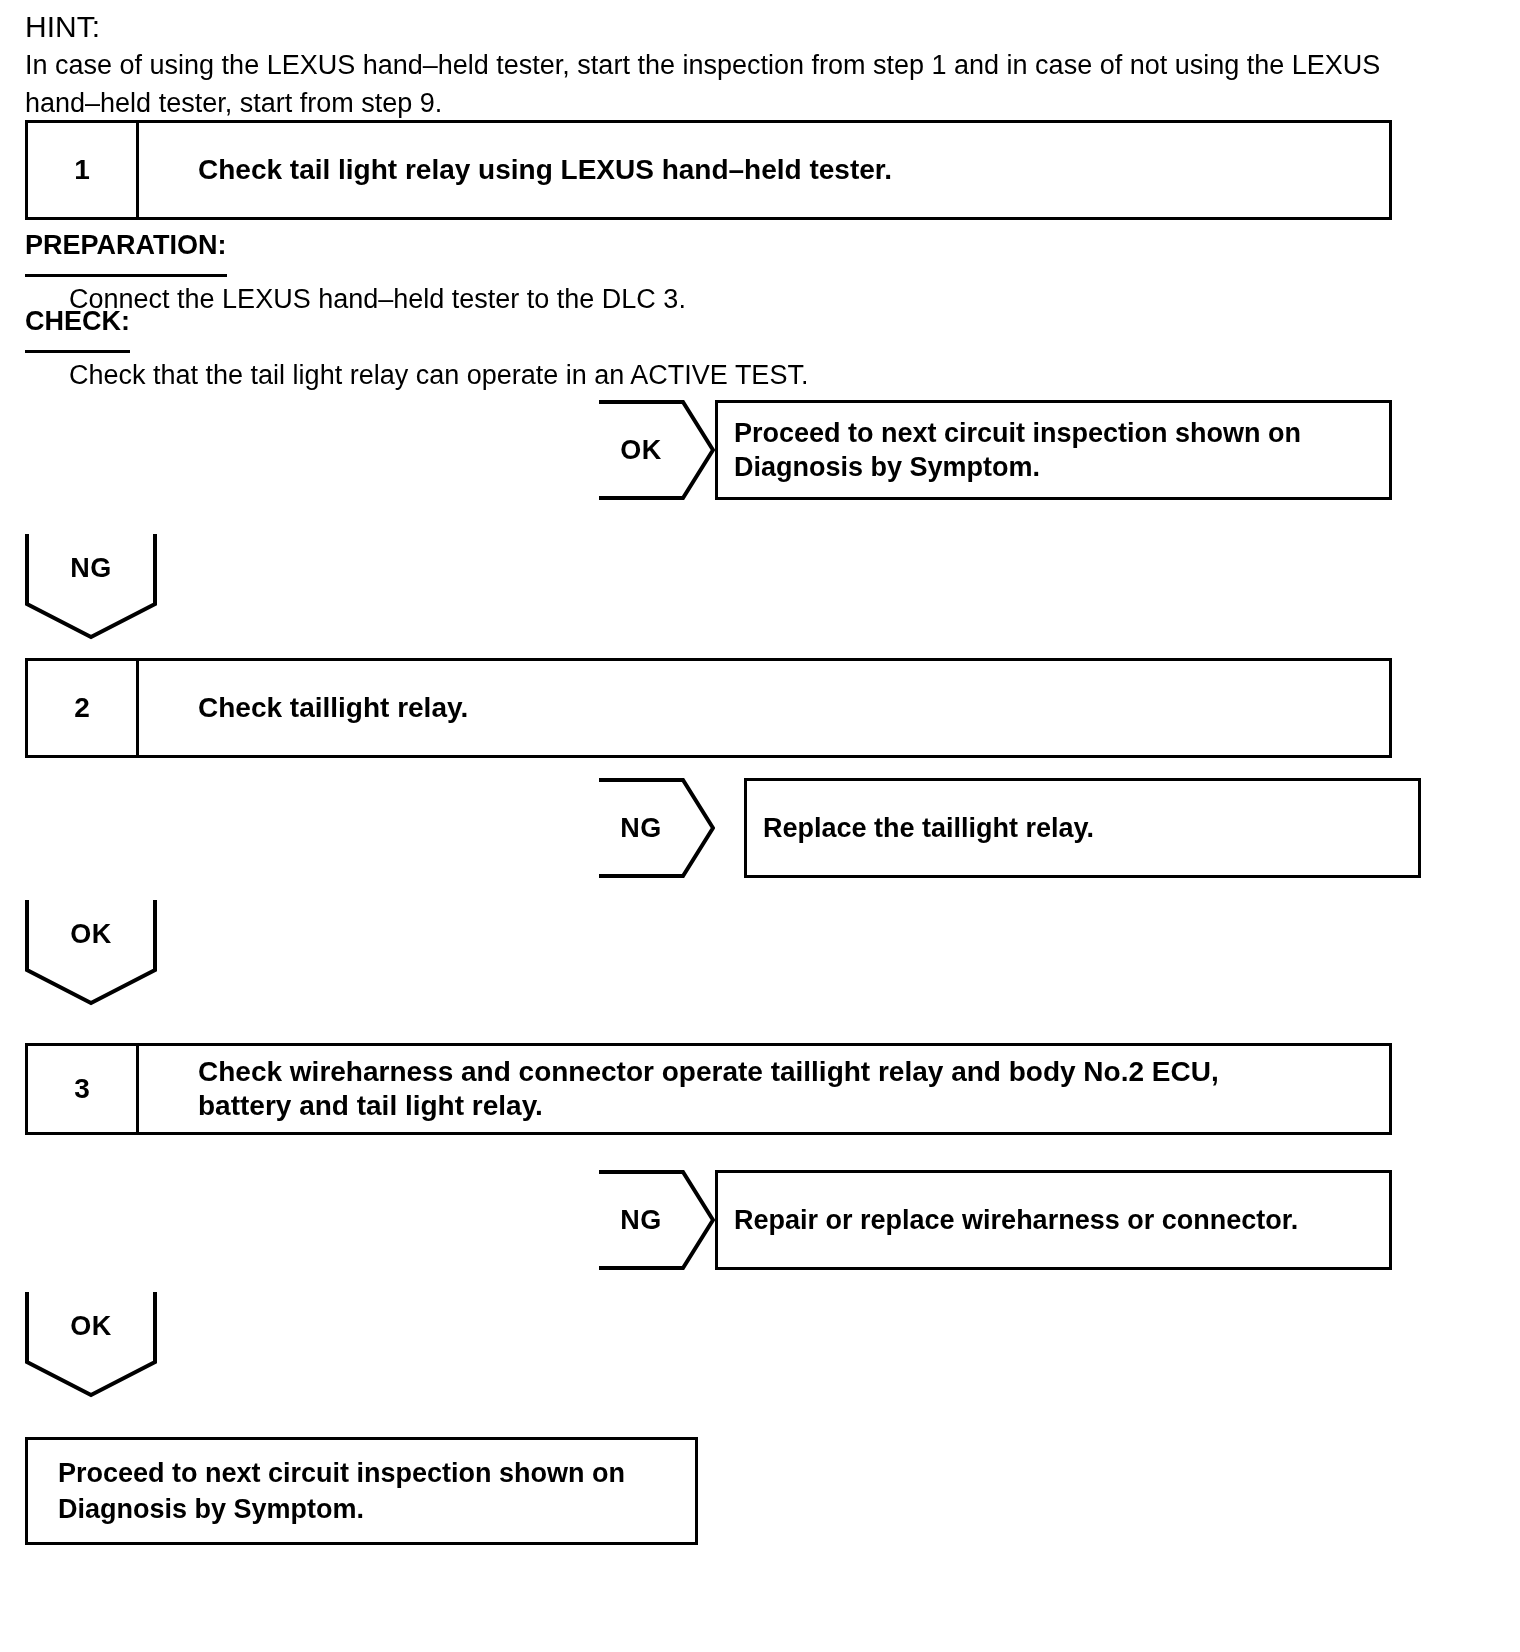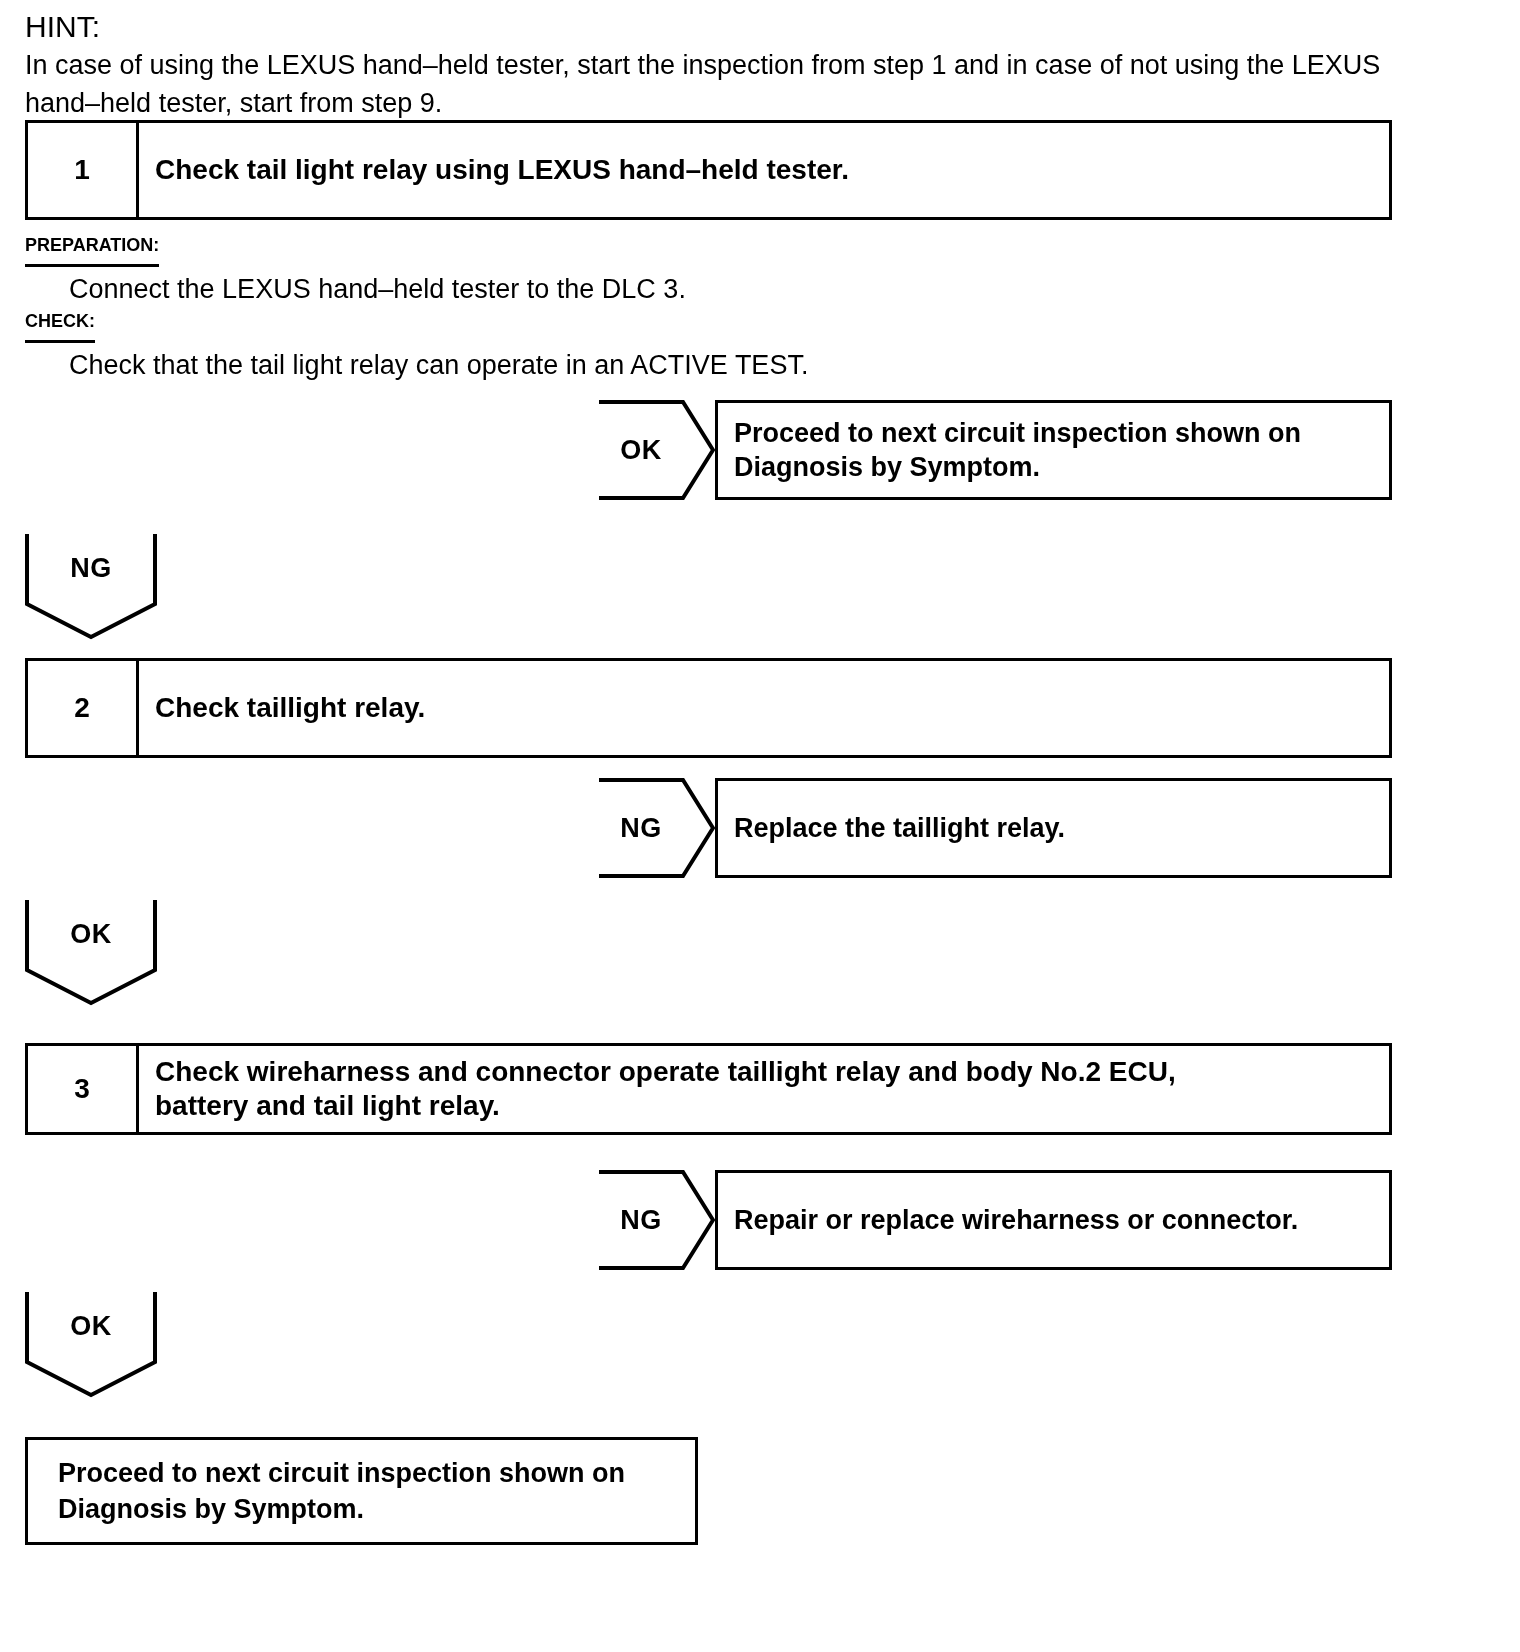--- a/index.html
+++ b/index.html
@@ -63,35 +63,35 @@
   .step-text {
     flex: 1 1 auto;
     display: flex;
     align-items: center;
     padding-left: 16px;
     padding-right: 10px;
     font-size: 28px;
     font-weight: bold;
     line-height: 34px;
   }
-  .step-text span { display: block; }
+  .step-text span { display: block; margin-left: 43px; }
 
   
   .sec-block {
     position: absolute;
     left: 25px;
     width: 1000px;
   }
   .sec-head {
-    font-size: 18px;
+    font-size: 27px;
     font-weight: bold;
     line-height: 34px;
     display: inline-block;
     border-bottom: 3px solid #000;
-    padding-bottom: 2px;
+    padding-bottom: 12px;
   }
   .sec-body {
     font-size: 27px;
     font-weight: normal;
     line-height: 36px;
     margin-top: 4px;
     margin-left: 44px;
   }
 
   
@@ -228,21 +228,21 @@
     </div>
   </div>
 
   <div class="judge-right" style="left:597px; top:778px;">
     <svg width="118" height="100" viewBox="0 0 118 100">
       <path d="M 2 2 L 86 2 L 116 50 L 86 98 L 2 98" fill="none" stroke="#000" stroke-width="4" stroke-linejoin="miter"></path>
     </svg>
     <div class="jlabel">NG</div>
   </div>
 
-  <div class="result-box" style="left:715px; top:778px; width:677px; height:100px;">
+  <div class="result-box" style="left:744px; top:778px; width:677px; height:100px;">
     <div class="nojust">Replace the taillight relay.</div>
   </div>
 
   <div class="judge-down" style="left:25px; top:898px;">
     <svg width="132" height="108" viewBox="0 0 132 108">
       <path d="M 2 2 L 2 72 L 66 105 L 130 72 L 130 2" fill="none" stroke="#000" stroke-width="4" stroke-linejoin="miter"></path>
     </svg>
     <div class="jlabel">OK</div>
   </div>
 

